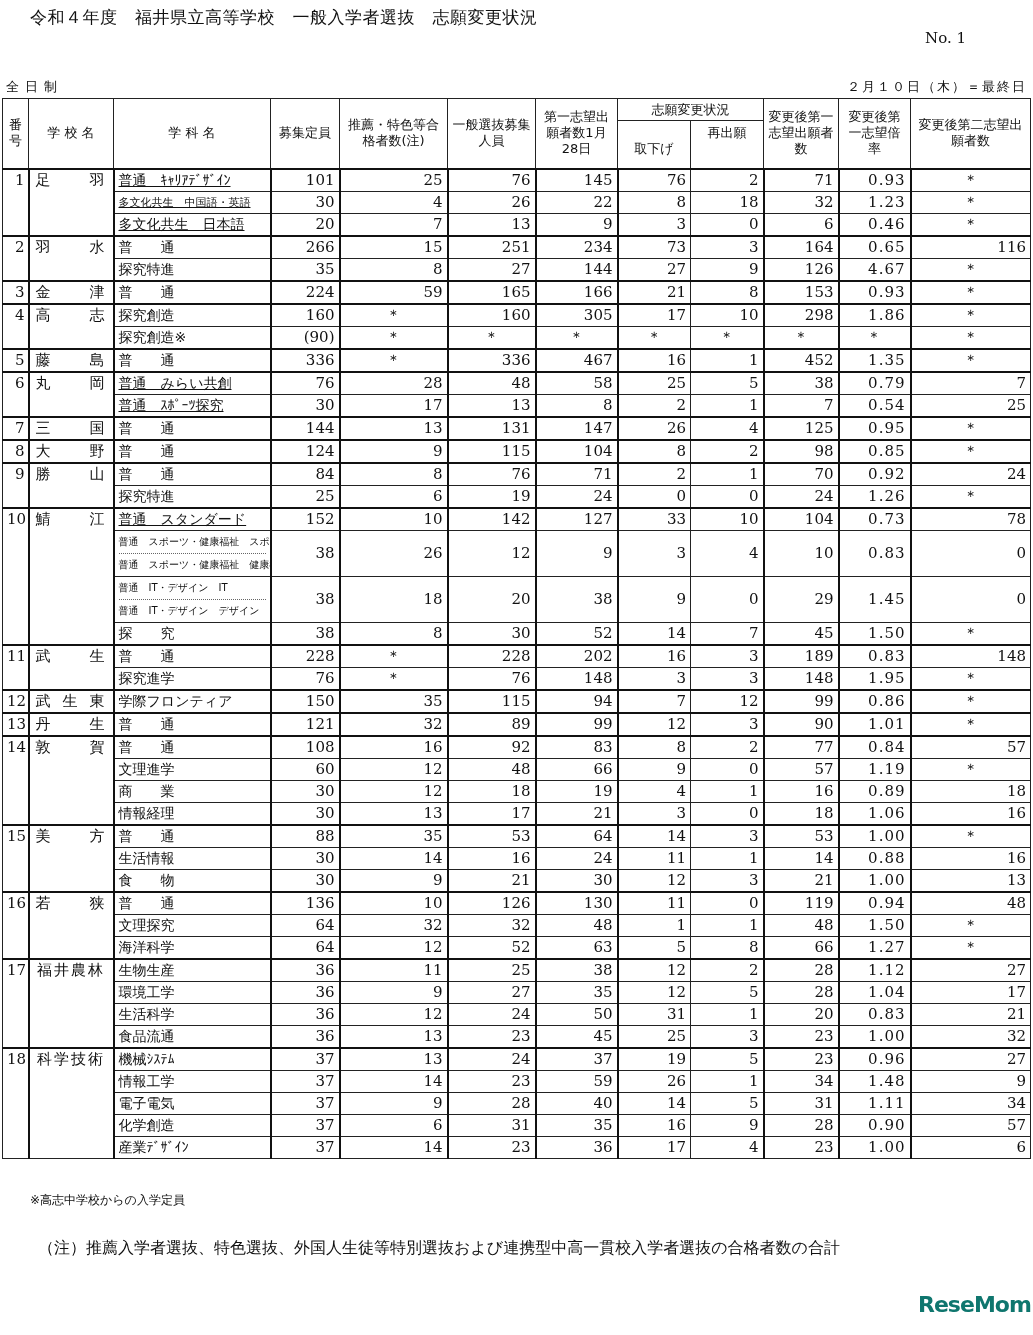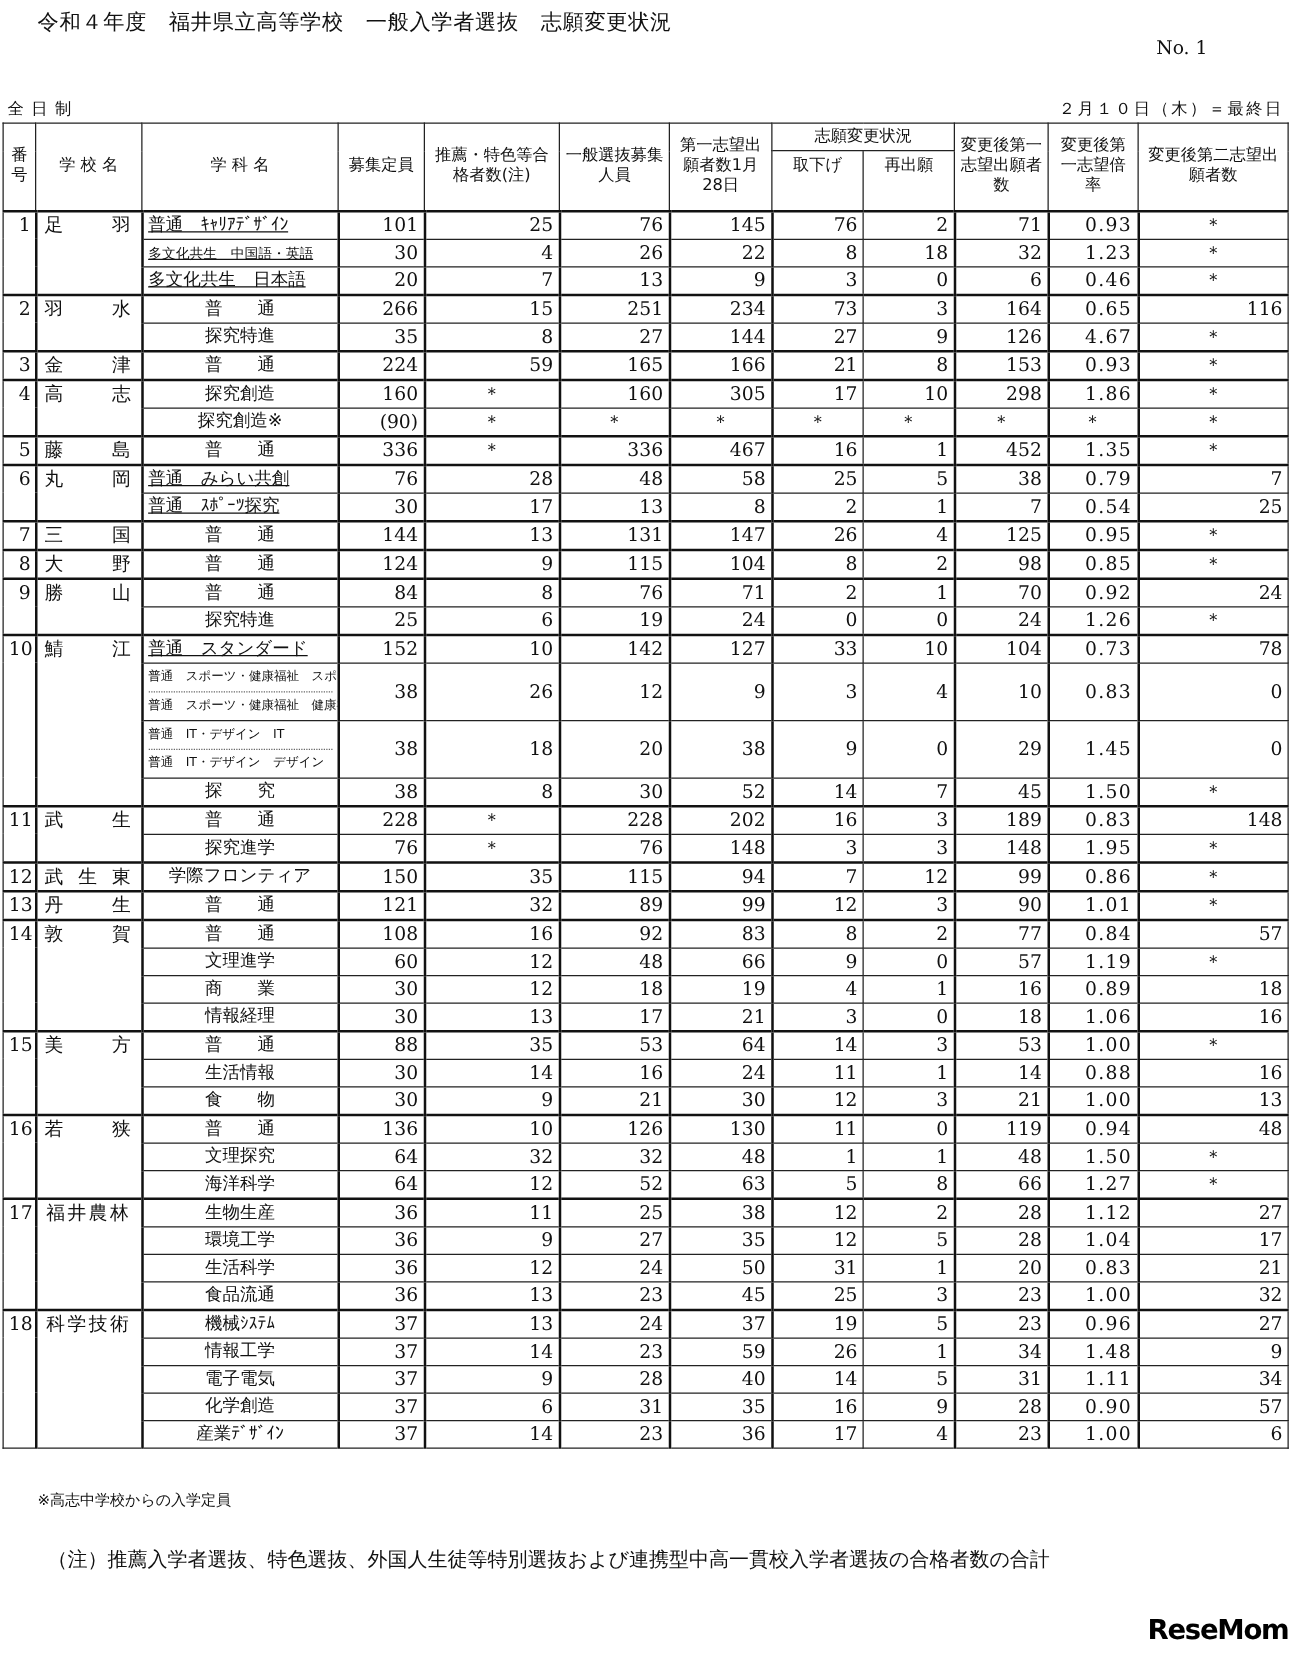--- a/index.html
+++ b/index.html
@@ -10,32 +10,32 @@
   .date{position:absolute;right:6px;top:78px;font-size:13px;letter-spacing:2px;}
   table{position:absolute;left:2px;top:98px;border-collapse:collapse;table-layout:fixed;width:1028px;}
   td,th{border:1px solid #222;padding:0 4px;font-weight:normal;font-size:15px;line-height:21px;height:21px;white-space:nowrap;overflow:hidden;}
   th{font-family:"DejaVu Sans","Liberation Sans",sans-serif;font-size:13px;line-height:16px;text-align:center;vertical-align:middle;}
   thead tr:last-child th, thead th.tall{border-bottom:2px solid #111;}
   .num{text-align:right;}
   .ctr{text-align:center;}
   .no{text-align:right;vertical-align:top;padding-right:3px;border-right:2px solid #111;}
   .school{vertical-align:top;letter-spacing:2px;}
   .sname{display:flex;justify-content:space-between;padding:0 2px;}
-  .dept{font-family:"DejaVu Sans","Liberation Sans",sans-serif;font-size:14px;text-align:center;border-left:2px solid #111;border-right:2px solid #111;}
+  .dept{font-family:"DejaVu Sans","Liberation Sans",sans-serif;font-size:14px;text-align:left;border-left:2px solid #111;border-right:2px solid #111;}
   .dept.left{text-align:left;text-decoration:underline;}
   .dept.small{font-size:10px;line-height:12px;text-align:left;}
   .dept.split div{border-bottom:1px dotted #666;}
   .dept.split div:last-child{border-bottom:none;}
   .thick-r{border-right:2px solid #111;}
   .gtop td{border-top:2px solid #111;}
   tr.dot td:not(.no):not(.school){border-top:1px dotted #666;}
   .mid{vertical-align:middle;}
   .foot1{position:absolute;left:30px;top:1192px;font-size:12px;font-family:"DejaVu Sans","Liberation Sans",sans-serif;}
   .foot2{position:absolute;left:38px;top:1238px;font-size:16px;font-family:"DejaVu Sans","Liberation Sans",sans-serif;}
-  .logo{position:absolute;left:918px;top:1292px;font-size:22px;font-weight:bold;color:#000000;font-family:"DejaVu Sans","Liberation Sans",sans-serif;letter-spacing:-1px;}
+  .logo{position:absolute;left:918px;top:1292px;font-size:22px;font-weight:bold;color:#0f766e;font-family:"DejaVu Sans","Liberation Sans",sans-serif;letter-spacing:-1px;}
 </style>
 </head>
 <body>
 
 <div class="title">令和４年度　福井県立高等学校　一般入学者選抜　志願変更状況</div>
 <div class="pageno">No. 1</div>
 <div class="kind">全日制</div>
 <div class="date">２月１０日（木）＝最終日</div>
 
 <table>
@@ -61,21 +61,21 @@
       <th rowspan="2" class="tall" style="white-space:normal">募集定員</th>
       <th rowspan="2" class="tall" style="white-space:normal">推薦・特色等合格者数(注)</th>
       <th rowspan="2" class="tall" style="white-space:normal">一般選抜募集人員</th>
       <th rowspan="2" class="tall" style="white-space:normal">第一志望出願者数1月28日</th>
       <th colspan="2">志願変更状況</th>
       <th rowspan="2" class="tall" style="white-space:normal">変更後第一志望出願者数</th>
       <th rowspan="2" class="tall" style="white-space:normal">変更後第一志望倍　　率</th>
       <th rowspan="2" class="tall" style="white-space:normal">変更後第二志望出願者数</th>
     </tr>
     <tr style="height:48px">
-      <th style="vertical-align:top;padding-top:4px">取下げ</th>
+      <th style="vertical-align:top;padding-top:20px">取下げ</th>
       <th style="vertical-align:top;padding-top:4px">再出願</th>
     </tr>
   </thead>
   <tbody id="tbody">
       <tr class="gtop">
         <td class="no" rowspan="3">1</td>
         <td class="school" rowspan="3">
           <div class="sname">
             <span>足</span>
             <span>羽</span>

